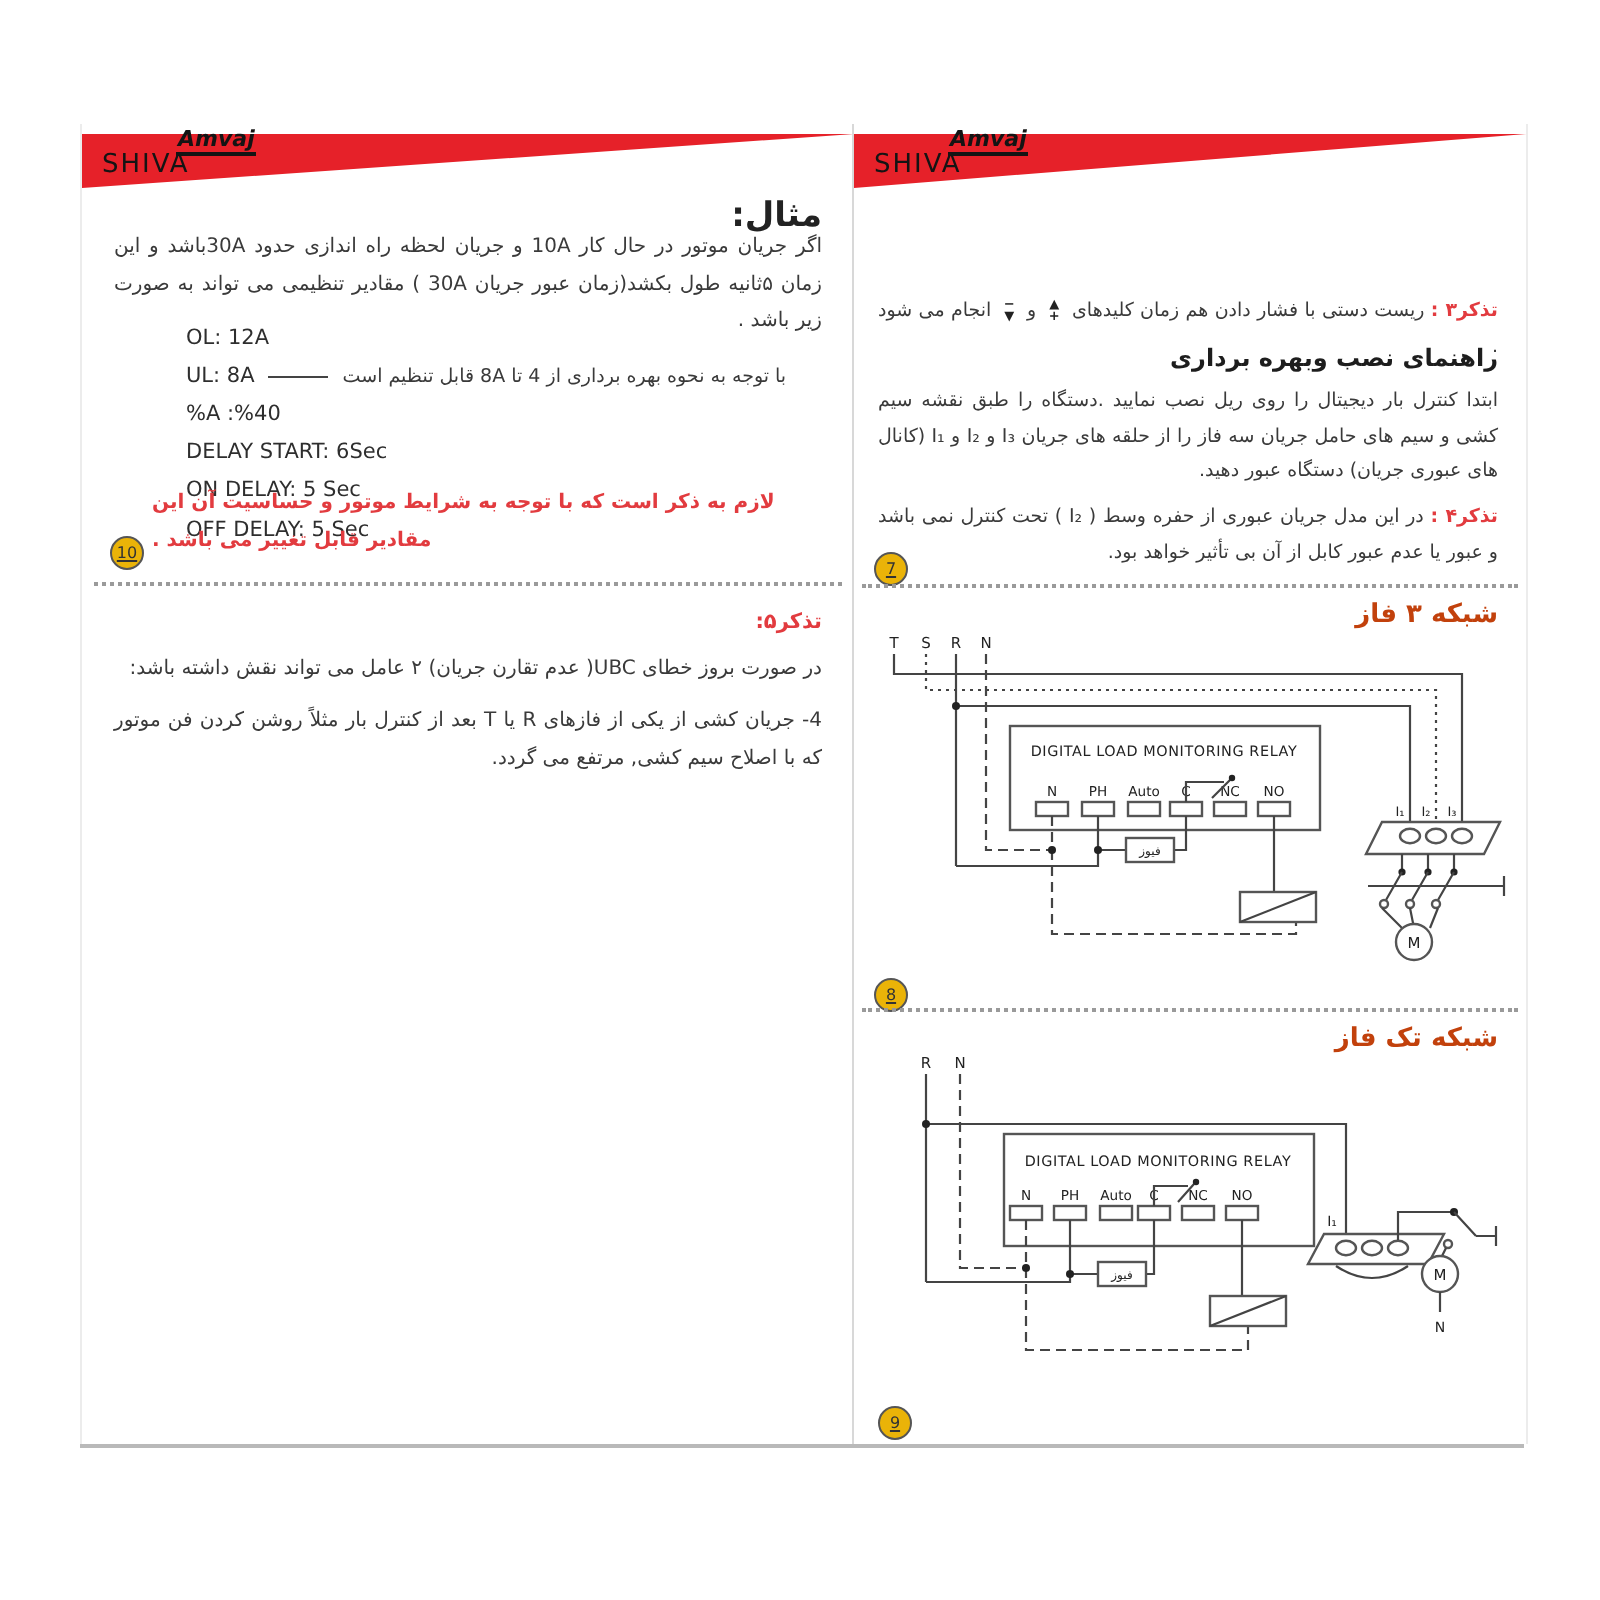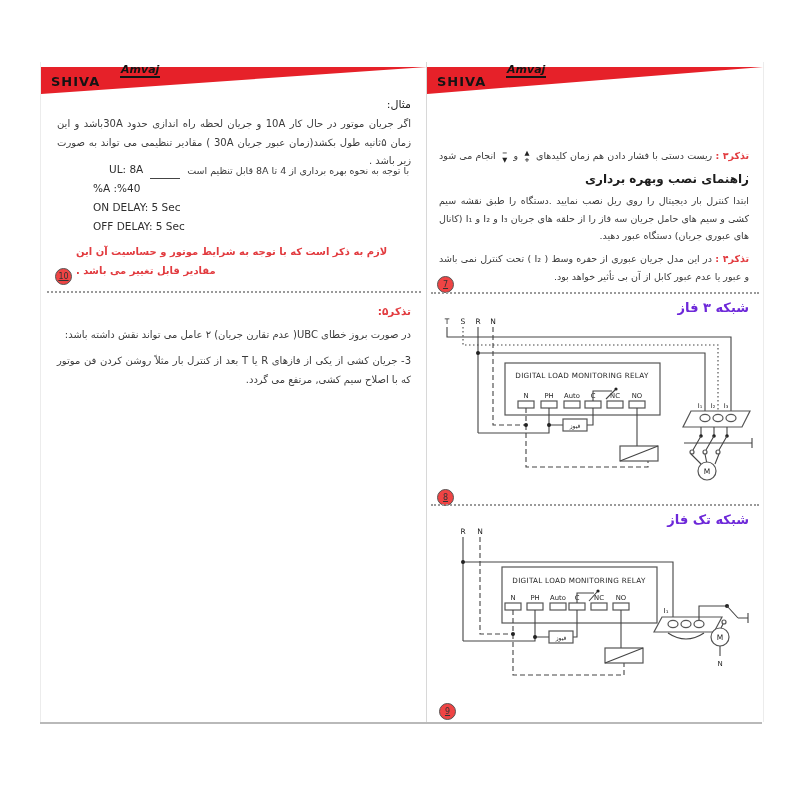--- a/index.html
+++ b/index.html
@@ -6,49 +6,49 @@
   .canvas{position:relative;width:800px;height:800px;background:#ffffff;overflow:hidden;
           font-family:"DejaVu Sans",sans-serif;color:#333;}
   .spread{position:absolute;left:40px;top:62px;width:722px;height:660px;border-bottom:2px solid #b9b9b9;}
   .topstrip{position:absolute;top:0;left:0;right:0;height:3px;background:#e62129;}
   .page{position:absolute;top:0;height:660px;background:#fff;}
   .page-left{left:0;width:386px;border-left:1px solid #ececec;}
   .page-right{left:386px;width:336px;border-left:1px solid #d8d8d8;border-right:1px solid #ececec;}
   .wedge{position:absolute;top:5px;left:0;width:100%;height:27px;background:#e62129;
          -webkit-clip-path:polygon(0 0,100% 0,0 100%);clip-path:polygon(0 0,100% 0,0 100%);}
   .logo{position:absolute;top:9px;left:10px;z-index:2;color:#141414;}
-  .logo-shiva{font-weight:bold;font-size:13px;letter-spacing:1px;}
+  .logo-shiva{font-weight:normal;font-size:13px;letter-spacing:1px;}
   .logo-amvaj{position:absolute;left:37px;top:-8px;font-size:11px;font-weight:bold;font-style:italic;
-              border-bottom:2px solid #141414;padding:0 1px 0 1px;margin-left:32px;}
+              border-bottom:2px solid #141414;padding:0 1px 0 1px;}
   .rtl{direction:rtl;}
   .abs{position:absolute;}
-  .ex-title{top:36px;right:16px;font-weight:normal;font-size:11px;color:#222;}
+  .ex-title{top:36px;right:16px;font-weight:bold;font-size:17px;color:#222;}
   .ex-body{top:53px;left:16px;right:16px;font-size:10px;line-height:1.85;text-align:justify;color:#3a3a3a;}
   .settings{top:98px;left:52px;font-size:10.5px;line-height:1.82;color:#2e2e2e;direction:ltr;}
-  .ul-row{display:flex;align-items:flex-end;gap:7px;margin-left:16px;}
+  .ul-row{display:flex;align-items:center;gap:7px;}
   .ul-dash{display:inline-block;width:30px;border-top:1.6px solid #444;height:0;}
   .ul-note{font-size:9.5px;direction:rtl;color:#3a3a3a;}
   .red-note{top:181px;right:30px;left:35px;color:#e23b3f;font-weight:bold;font-size:10px;
             line-height:1.85;text-align:left;}
   .circled{width:15px;height:15px;border:1px solid #555;border-radius:50%;display:flex;
-           align-items:center;justify-content:center;font-size:8px;color:#333;background:#ef4444;text-decoration:underline;}
+           align-items:center;justify-content:center;font-size:8px;color:#333;background:#eab308;text-decoration:underline;}
   .dotted{border-top:2px dotted #9a9a9a;height:0;}
   .note5{top:240px;left:16px;right:16px;font-size:10px;line-height:1.9;text-align:justify;color:#3a3a3a;}
   .red-label{color:#e23b3f;font-weight:bold;}
   .note5 .red-label{display:block;font-size:10.5px;margin-bottom:3px;}
   .note5 p{margin:0 0 7px 0;}
   .rnote{font-size:9.5px;line-height:1.85;text-align:justify;color:#3a3a3a;}
   .note2{top:40px;left:12px;right:14px;}
   .note3{top:85px;left:12px;right:14px;}
   .key-icon{display:inline-flex;flex-direction:column;align-items:center;line-height:1;
             font-size:6.5px;color:#222;vertical-align:middle;margin:0 3px;font-weight:bold;}
   .guide-title{top:110px;right:14px;font-weight:bold;font-size:12px;color:#1d1d1d;}
   .guide-body{top:130px;left:12px;right:14px;}
   .note4{top:188px;left:12px;right:14px;}
-  .net-title{font-weight:bold;font-size:13px;color:#6d28d9;}
+  .net-title{font-weight:bold;font-size:13px;color:#c2410c;}
   .pgl10{top:206px;left:14px;}
   .dot-l1{top:229px;left:6px;right:6px;}
   .pg7{top:214px;left:10px;}
   .dot-r1{top:230px;left:4px;right:4px;}
   .net3{top:238px;right:14px;}
   .svg1{top:253px;left:5px;}
   .pg8{top:427px;left:10px;}
   .dot-r2{top:442px;left:4px;right:4px;}
   .net1{top:450px;right:14px;}
   .svg2{top:463px;left:5px;}
@@ -72,39 +72,41 @@
       <div class="wedge"></div>
       <div class="logo">
         <span class="logo-shiva">SHIVA</span>
         <span class="logo-amvaj">Amvaj</span>
       </div>
 
       <div class="abs ex-title rtl">مثال:</div>
       <div class="abs ex-body rtl">اگر جریان موتور در حال کار 10A و جریان  لحظه راه اندازی حدود  30Aباشد و این زمان ۵ثانیه طول بکشد(زمان عبور جریان 30A ) مقادیر تنظیمی می تواند به صورت زیر باشد .</div>
 
       <div class="abs settings">
+        <div>OL: 12A</div>
         <div class="ul-row">
           <span>UL: 8A</span>
           <span class="ul-dash"></span>
           <span class="ul-note">با توجه به نحوه بهره برداری از 4 تا 8A قابل تنظیم است</span>
         </div>
         <div>%A :%40</div>
+        <div>DELAY START: 6Sec</div>
         <div>ON DELAY: 5 Sec</div>
         <div>OFF DELAY: 5 Sec</div>
       </div>
 
       <div class="abs red-note rtl">لازم به ذکر است که با توجه به شرایط موتور و حساسیت آن  این مقادیر قابل تغییر می باشد .</div>
 
       <div class="abs circled pgl10">10</div>
       <div class="abs dotted dot-l1"></div>
 
       <div class="abs note5 rtl">
         <span class="red-label">تذکر۵:</span>
         <p>در صورت بروز خطای UBC( عدم تقارن جریان) ۲ عامل می تواند  نقش داشته باشد:</p>
-        <p>3- جریان کشی از یکی  از فازهای R یا T بعد از کنترل بار مثلاً روشن کردن فن موتور که با اصلاح سیم کشی, مرتفع می گردد.</p>
+        <p>4- جریان کشی از یکی  از فازهای R یا T بعد از کنترل بار مثلاً روشن کردن فن موتور که با اصلاح سیم کشی, مرتفع می گردد.</p>
       </div>
     </div>
 
     <div class="page page-right">
       <div class="wedge"></div>
       <div class="logo">
         <span class="logo-shiva">SHIVA</span>
         <span class="logo-amvaj">Amvaj</span>
       </div>
 

